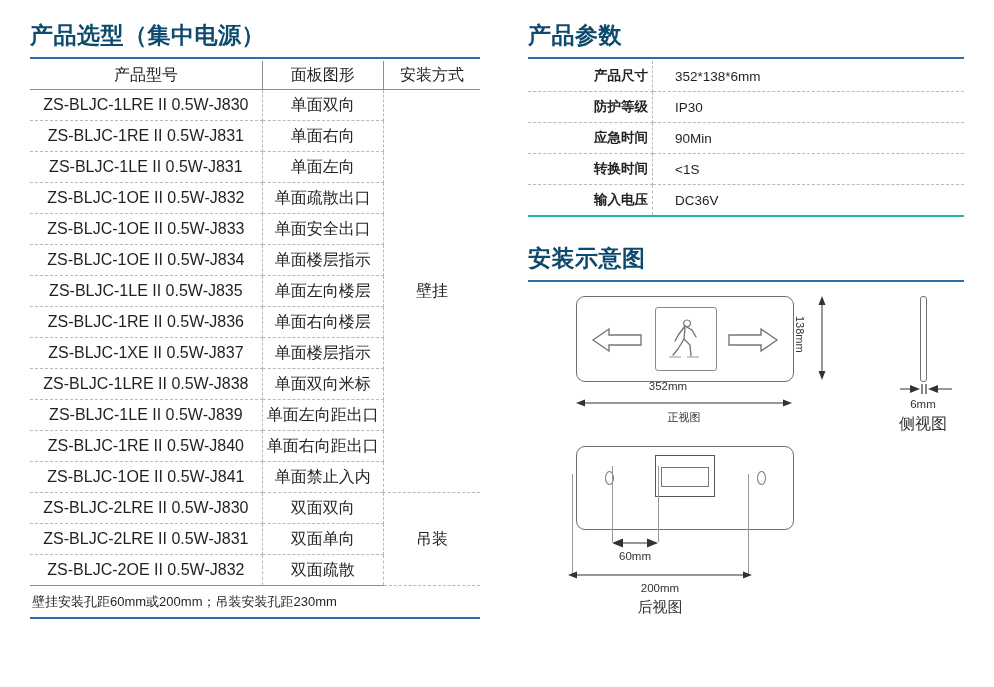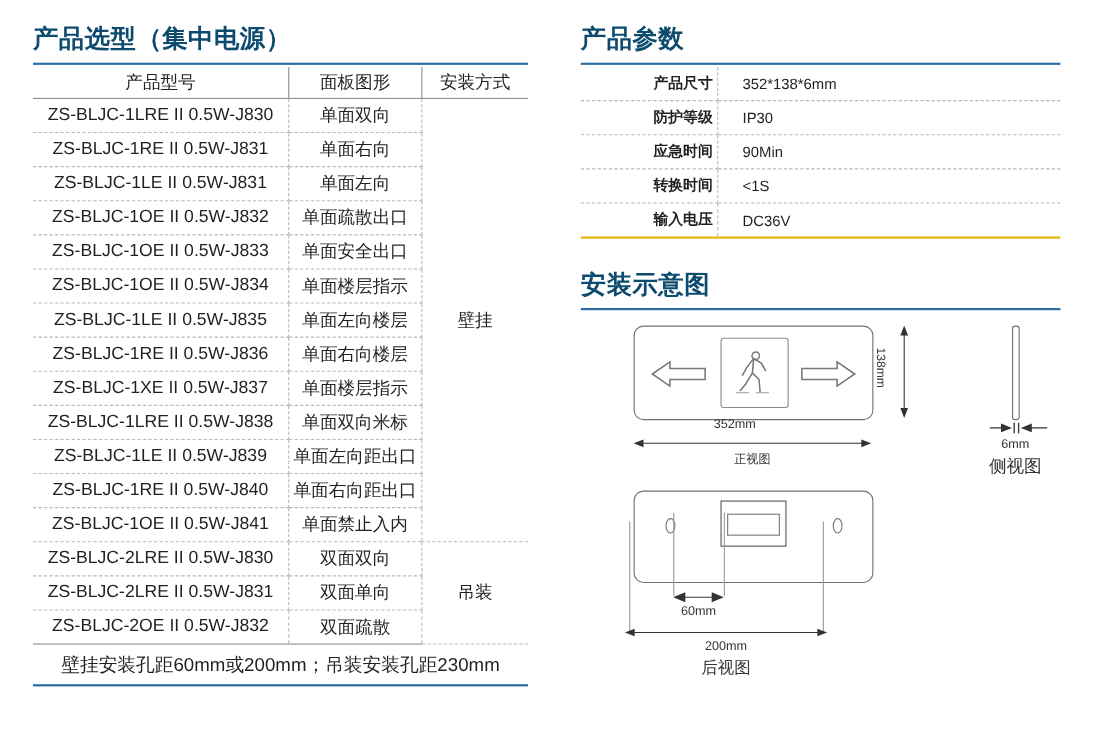--- a/index.html
+++ b/index.html
@@ -73,25 +73,24 @@
   table.model-table tr.head td.c2 {
     border-right: 1px solid #8d8d8d;
   }
   table.model-table tr.last td {
     border-bottom: 1px solid #8d8d8d;
   }
   .mount-cell {
     border-left: 0;
   }
   .footnote {
-    font-size: 17px;
+    font-size: 13px;
     padding: 7px 2px 6px 2px;
     border-bottom: 2px solid #2e6da4;
     width: 446px;
-    text-align: center;
   }
   
   .right-col {
     position: absolute;
     left: 528px;
     top: 20px;
     width: 436px;
   }
   table.spec-table {
     border-collapse: collapse;
@@ -109,21 +108,21 @@
   table.spec-table td.k {
     width: 110px;
     border-right: 1px dashed #b9b9b9;
     text-align: right;
     font-weight: bold;
   }
   table.spec-table td.v {
     padding-left: 22px;
   }
   table.spec-table tr.last td {
-    border-bottom: 2px solid #eab308;
+    border-bottom: 2px solid #14b8a6;
   }
   .diagram-title-wrap {
     margin-top: 26px;
   }
   
   .diagram-area {
     position: relative;
     width: 436px;
     height: 340px;
     margin-top: 6px;

